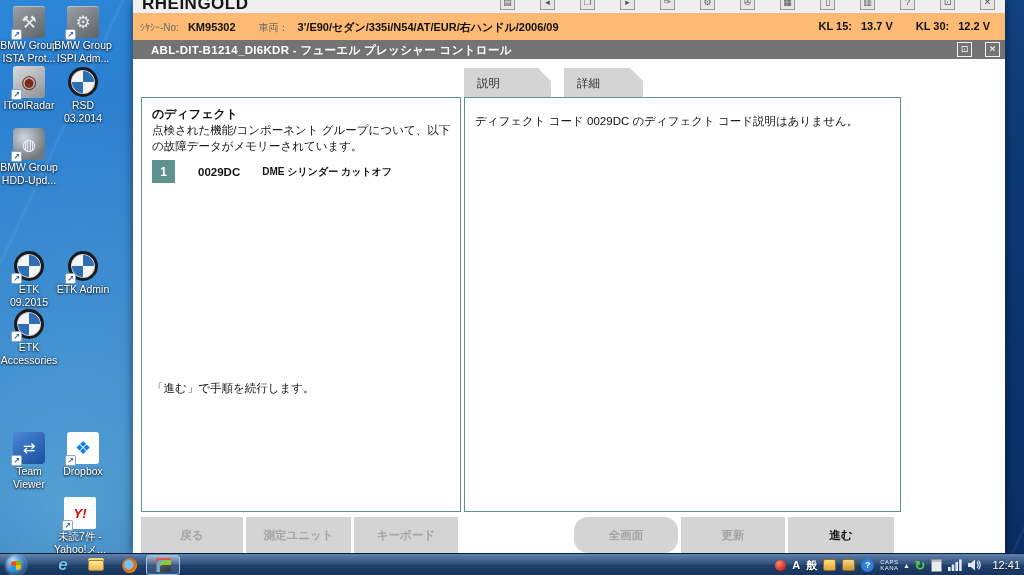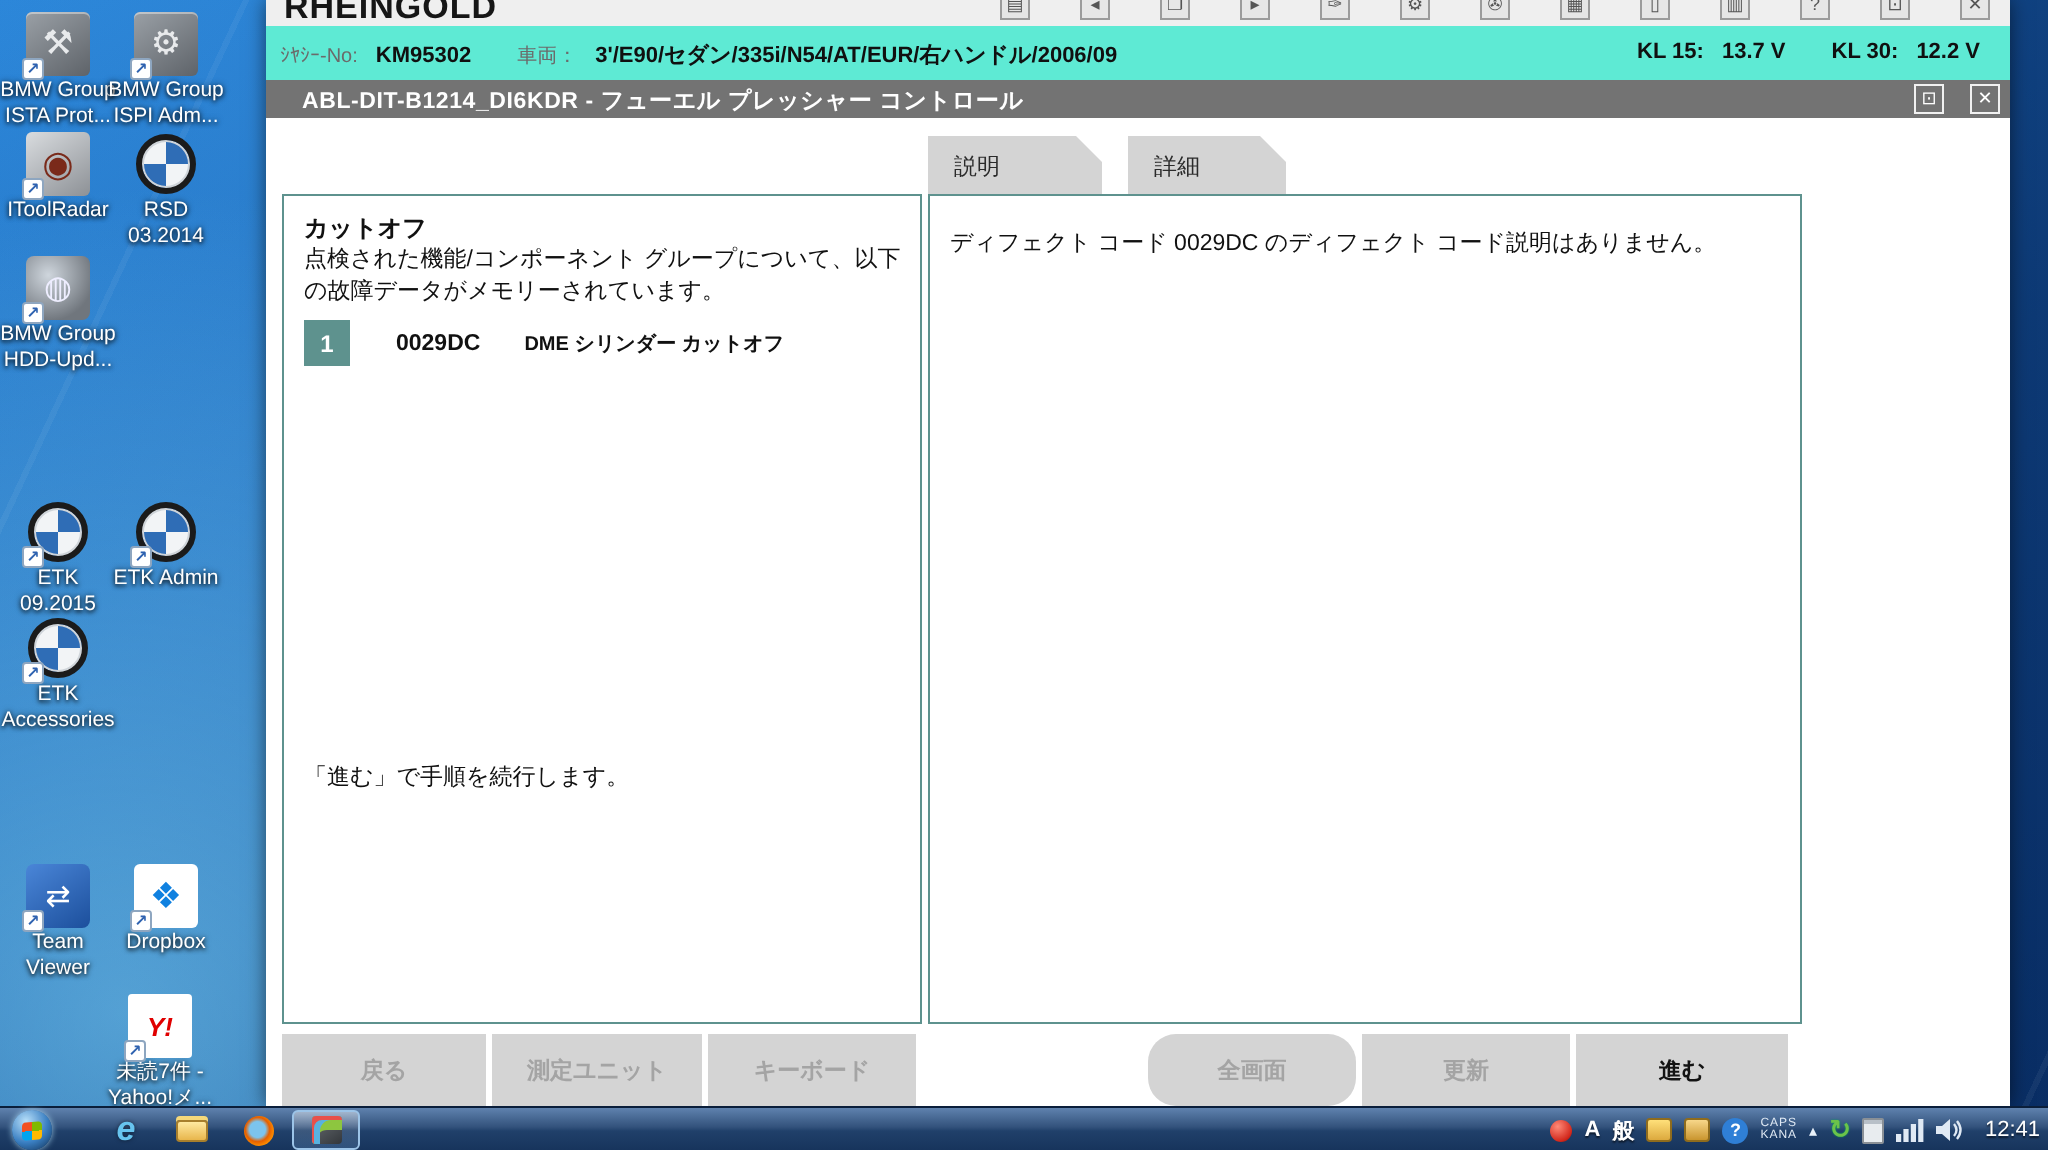--- a/index.html
+++ b/index.html
@@ -50,21 +50,21 @@
     background:#fff; box-shadow:0 0 9px rgba(0,0,0,.55); }
   .topstrip { position:absolute; left:0; top:0; width:100%; height:13px;
     background:#efefef; overflow:hidden; }
   .apptitle { position:absolute; left:9px; top:-6px; font-size:17px; font-weight:bold;
     letter-spacing:.5px; color:#161616; }
   .toptools { position:absolute; right:10px; top:-5px; display:flex; gap:25px; }
   .toptool { width:15px; height:15px; border:1px solid #9b9b9b; background:#e6e6e6;
     color:#555; font-size:9px; line-height:13px; text-align:center; }
 
   .vbar { position:absolute; left:0; top:13px; width:100%; height:27px;
-    background:#5eead4; font-size:11px; }
+    background:#fdba74; font-size:11px; }
   .vbar .lbl { color:#6b6b6b; font-size:10px; }
   .vbar .val { color:#101010; font-weight:bold; }
   .vleft { position:absolute; left:7px; top:7px; display:flex; gap:9px;
     align-items:baseline; }
   .vright { position:absolute; right:15px; top:7px; display:flex; gap:9px;
     align-items:baseline; }
   .vright .val, .vright .lbl { color:#101010; font-weight:bold; font-size:11px; }
 
   .tealbar { position:absolute; left:0; top:40px; width:100%; height:19px;
     background:#737373; color:#fff; }
@@ -309,21 +309,21 @@
         <div class="tbox">✕</div>
       </div>
     </div>
 
     <div class="content">
 
       <div id="tab1" class="tab idle">説明</div>
       <div id="tab2" class="tab idle">詳細</div>
 
       <div class="panel panel-left">
-        <div class="pl-head">カットオフ</div>
+        <div class="pl-head">のディフェクト</div>
         <div class="pl-desc">点検された機能/コンポーネント グループについて、以下の故障データがメモリーされています。</div>
         <div class="fault-row">
           <div class="fault-idx">1</div>
           <div class="fault-code">0029DC</div>
           <div class="fault-name">DME シリンダー カットオフ</div>
         </div>
         <div class="pl-hint">「進む」で手順を続行します。</div>
       </div>
 
       <div class="panel panel-right">

